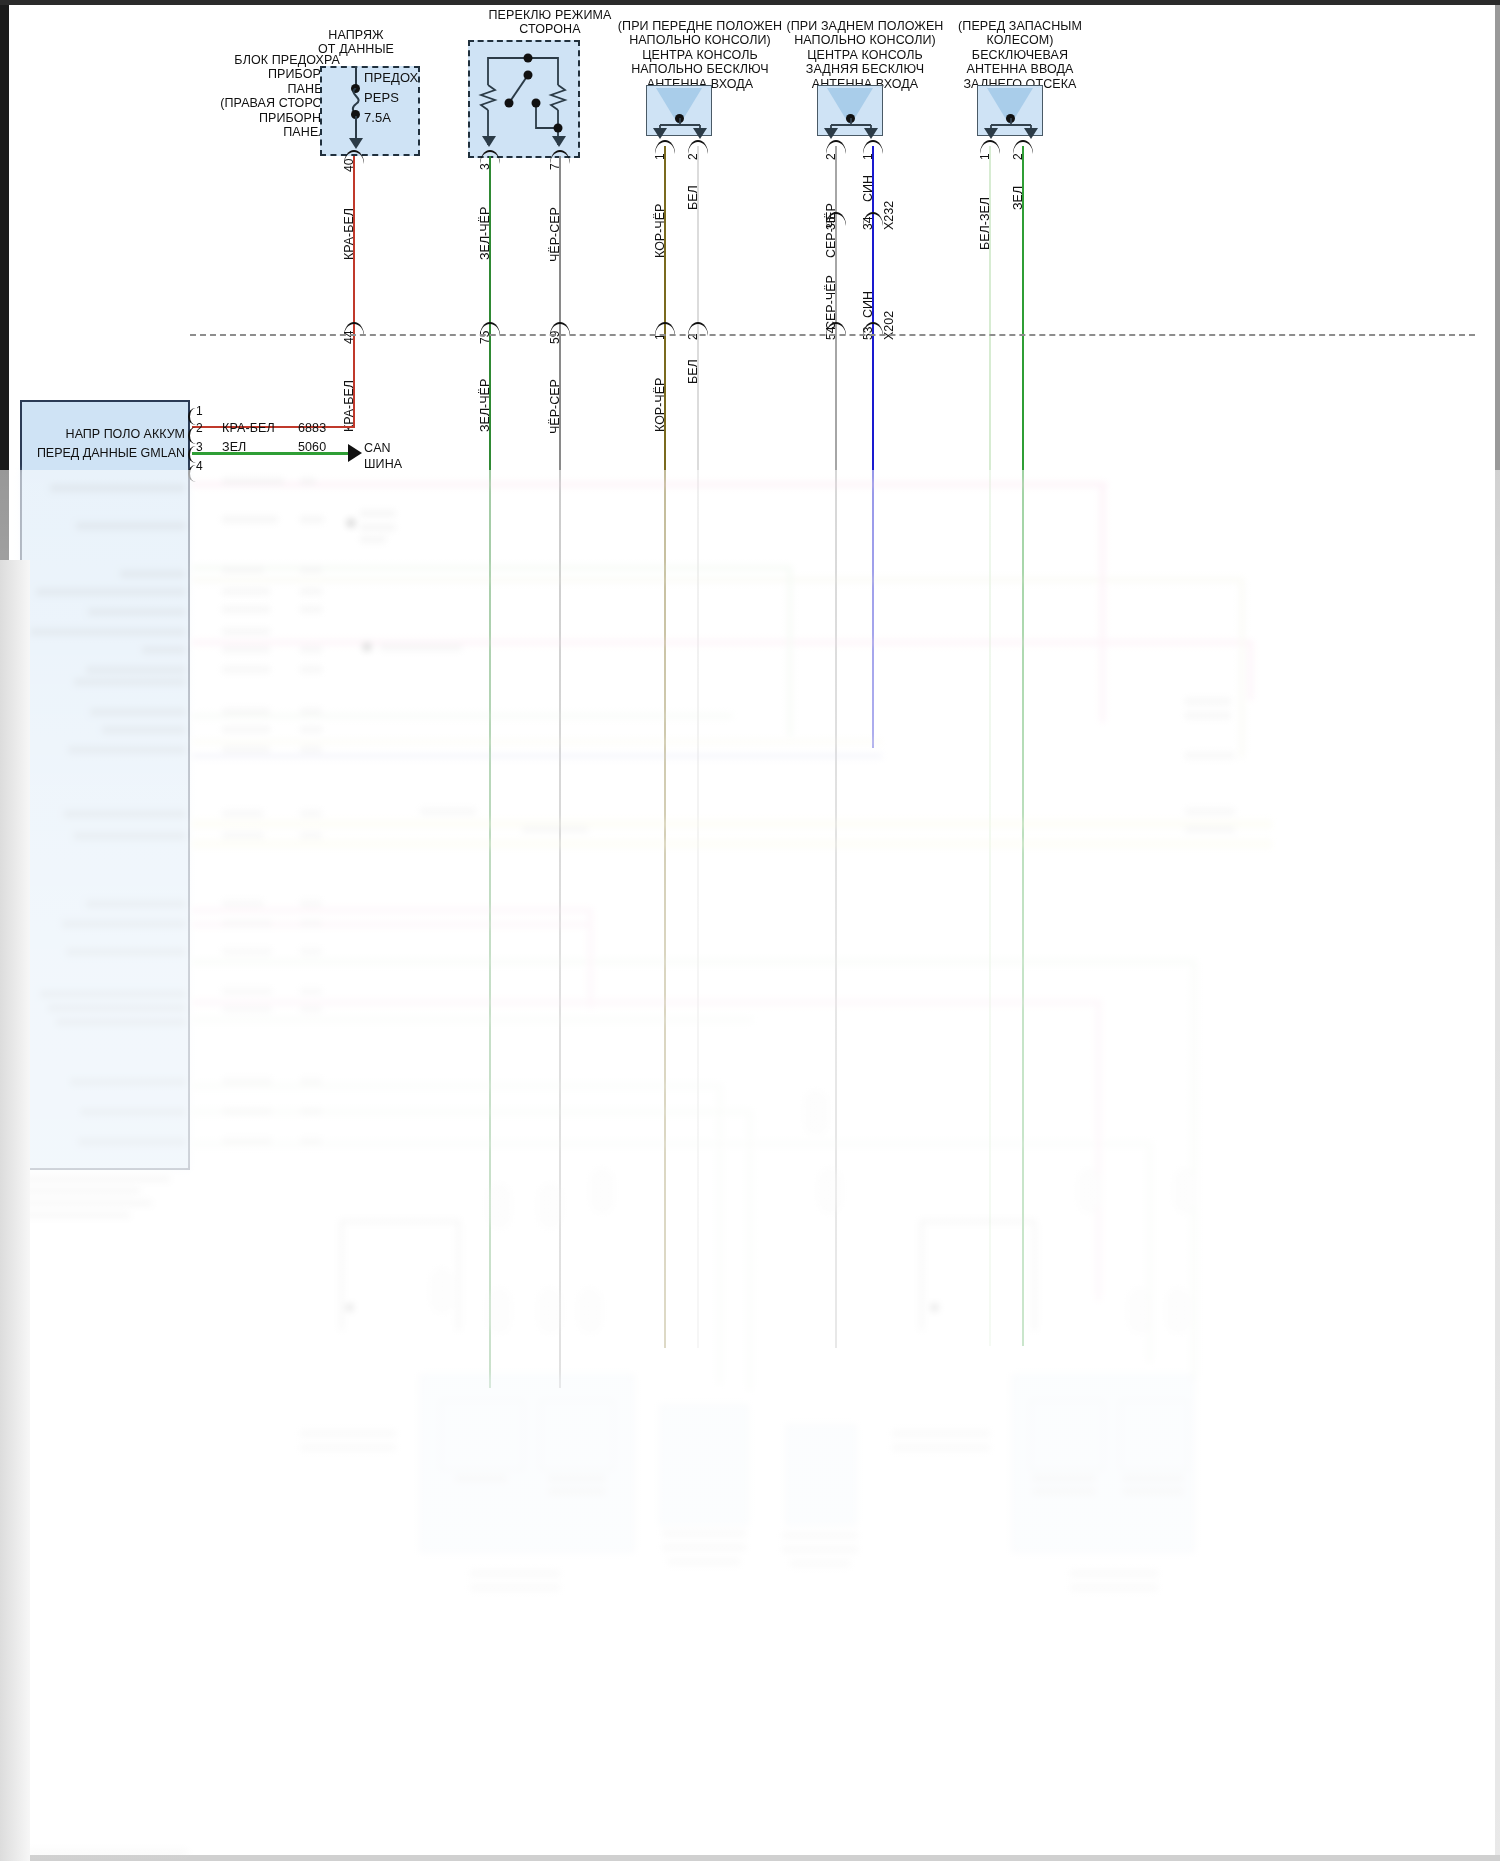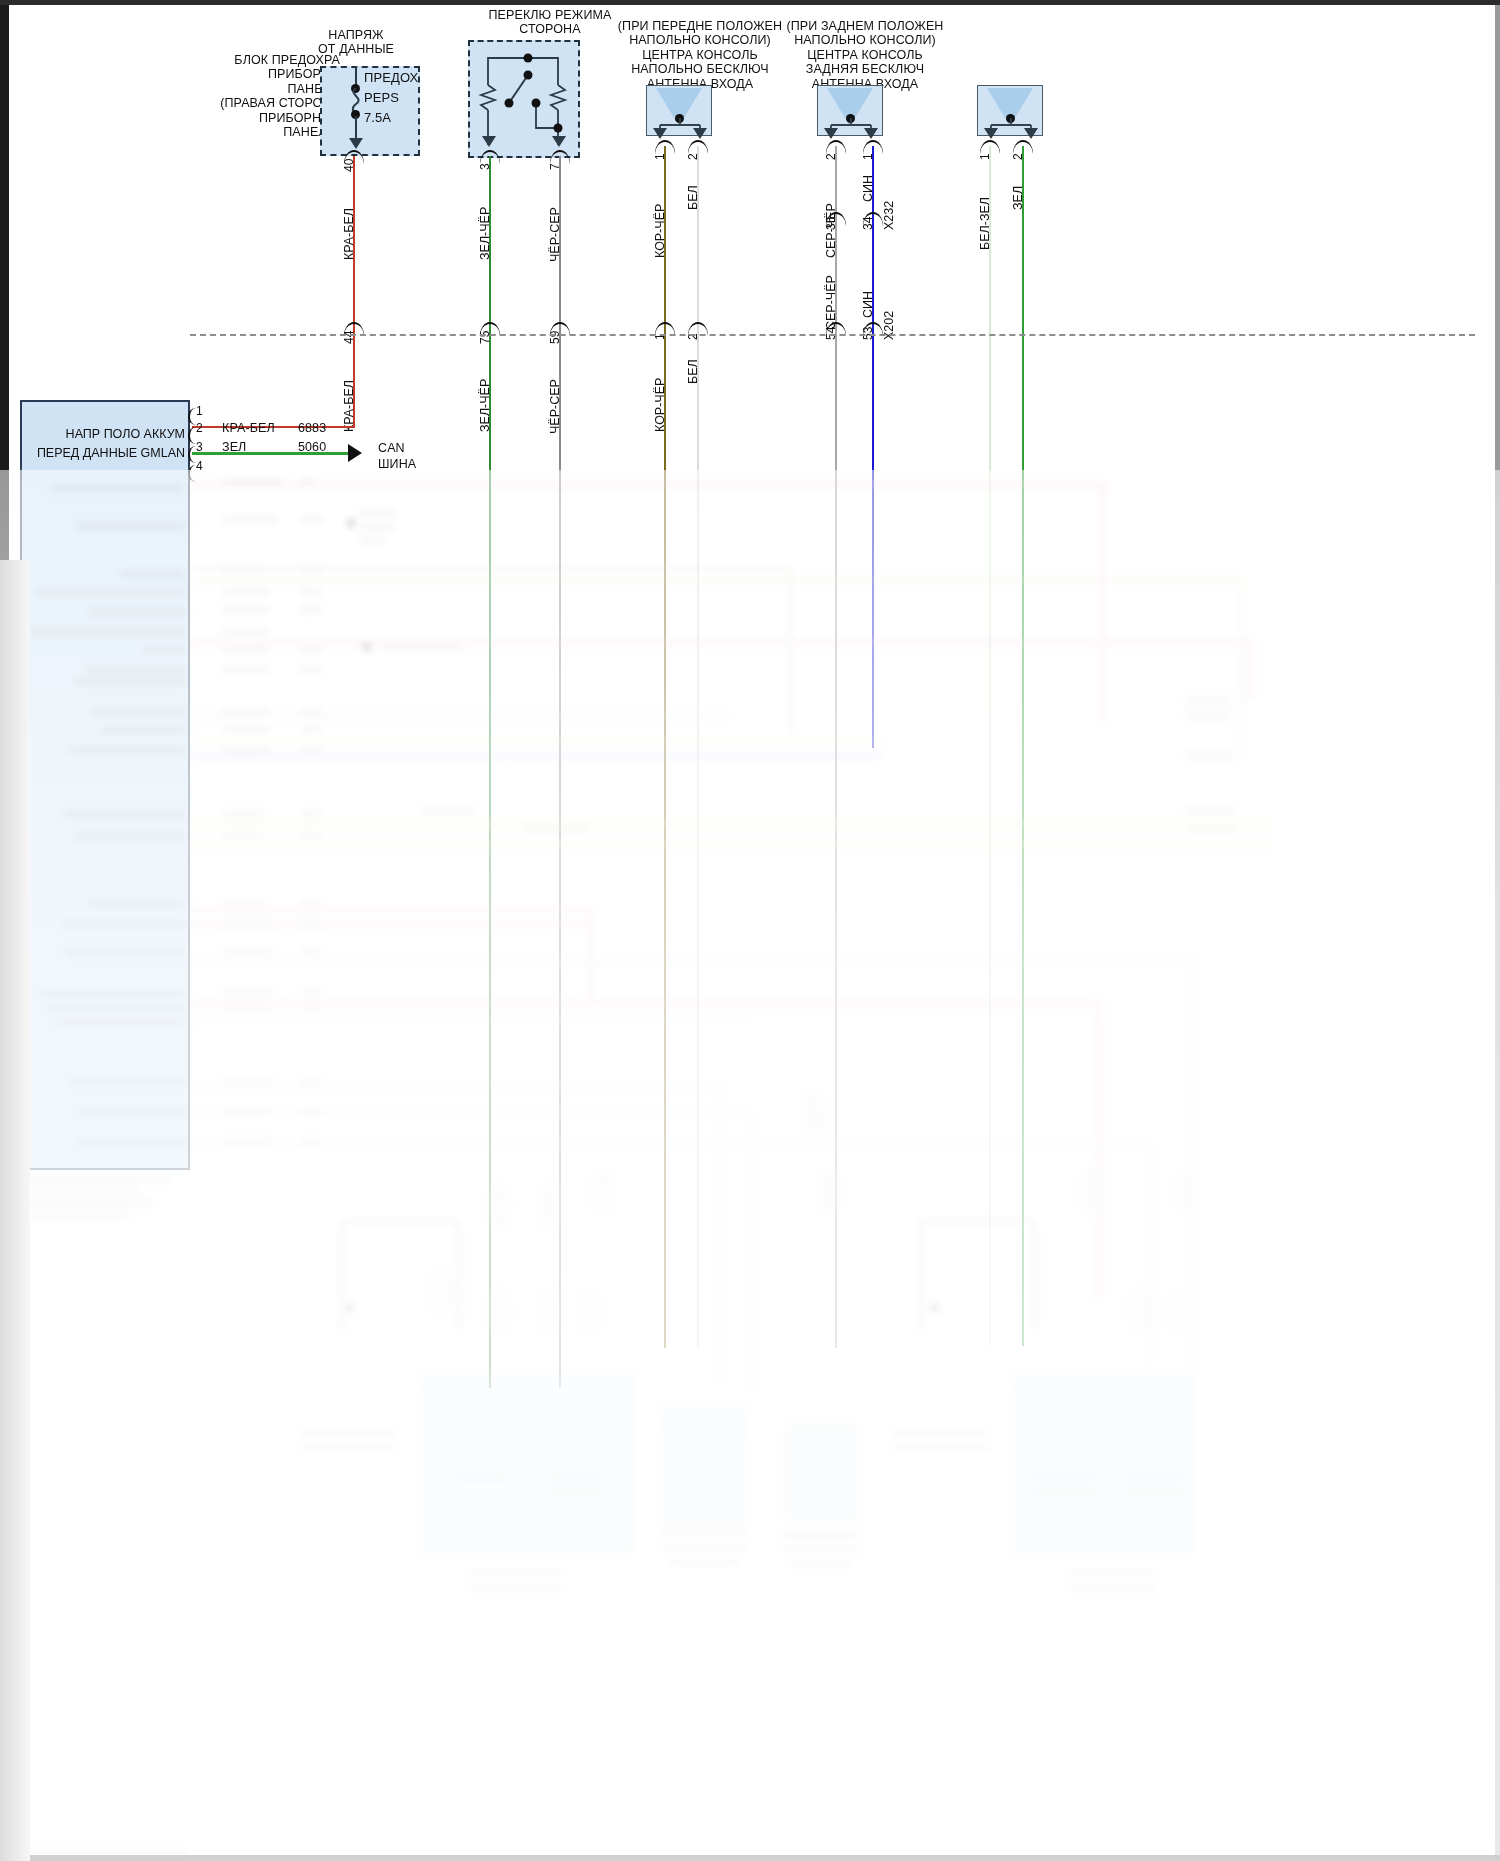--- a/index.html
+++ b/index.html
@@ -159,20 +159,27 @@
   </div>
   <div class="box solid" style="left:817px;top:85px;width:66px;height:51px;"></div>
   <div class="ant" style="left:827px;top:88px;"></div>
   <div class="dot" style="left:846px;top:114px;"></div>
   <svg style="position:absolute;left:821px;top:112px;" width="60" height="26">
     <path d="M30 6 L30 13 M10 13 L50 13 M10 13 L10 24 M50 13 L50 24" fill="none" stroke="#33424e" stroke-width="1.8"></path>
   </svg>
   <div class="arrD" style="left:824px;top:128px;"></div>
   <div class="arrD" style="left:864px;top:128px;"></div>
 
+  <div class="txt ctr" style="left:930px;top:19px;width:180px;">
+    <div>(ПЕРЕД ЗАПАСНЫМ</div>
+    <div>КОЛЕСОМ)</div>
+    <div>БЕСКЛЮЧЕВАЯ</div>
+    <div>АНТЕННА ВВОДА</div>
+    <div>ЗАДНЕГО ОТСЕКА</div>
+  </div>
   <div class="box solid" style="left:977px;top:85px;width:66px;height:51px;"></div>
   <div class="ant" style="left:987px;top:88px;"></div>
   <div class="dot" style="left:1006px;top:114px;"></div>
   <svg style="position:absolute;left:981px;top:112px;" width="60" height="26">
     <path d="M30 6 L30 13 M10 13 L50 13 M10 13 L10 24 M50 13 L50 24" fill="none" stroke="#33424e" stroke-width="1.8"></path>
   </svg>
   <div class="arrD" style="left:984px;top:128px;"></div>
   <div class="arrD" style="left:1024px;top:128px;"></div>
 
   <div class="arc" style="left:344px;top:150px;"></div>
@@ -276,21 +283,21 @@
 
   <div class="txt" style="left:222px;top:421px;">КРА-БЕЛ</div>
   <div class="txt" style="left:298px;top:421px;">6883</div>
 
   <div class="txt" style="left:222px;top:440px;">ЗЕЛ</div>
   <div class="txt" style="left:298px;top:440px;">5060</div>
 
   <div class="wh" style="left:192px;top:452px;width:158px;background:#2f9e35;height:3px;"></div>
   <div class="arrR" style="left:348px;top:444px;border-left-color:#111;"></div>
 
-  <div class="txt" style="left:364px;top:440px;line-height:16px;margin-left:14px;">
+  <div class="txt" style="left:364px;top:440px;line-height:16px;">
     <div>CAN</div>
     <div>ШИНА</div>
   </div>
 
   <div id="blurlayer">
 
     <div class="gbox" style="left:20px;top:0px;width:170px;height:700px;background:#cfe3f5;border:none;"></div>
 
     <div class="gtextd" style="left:50px;top:14px;width:135px;"></div>
     <div class="gtextd" style="left:76px;top:52px;width:110px;"></div>

